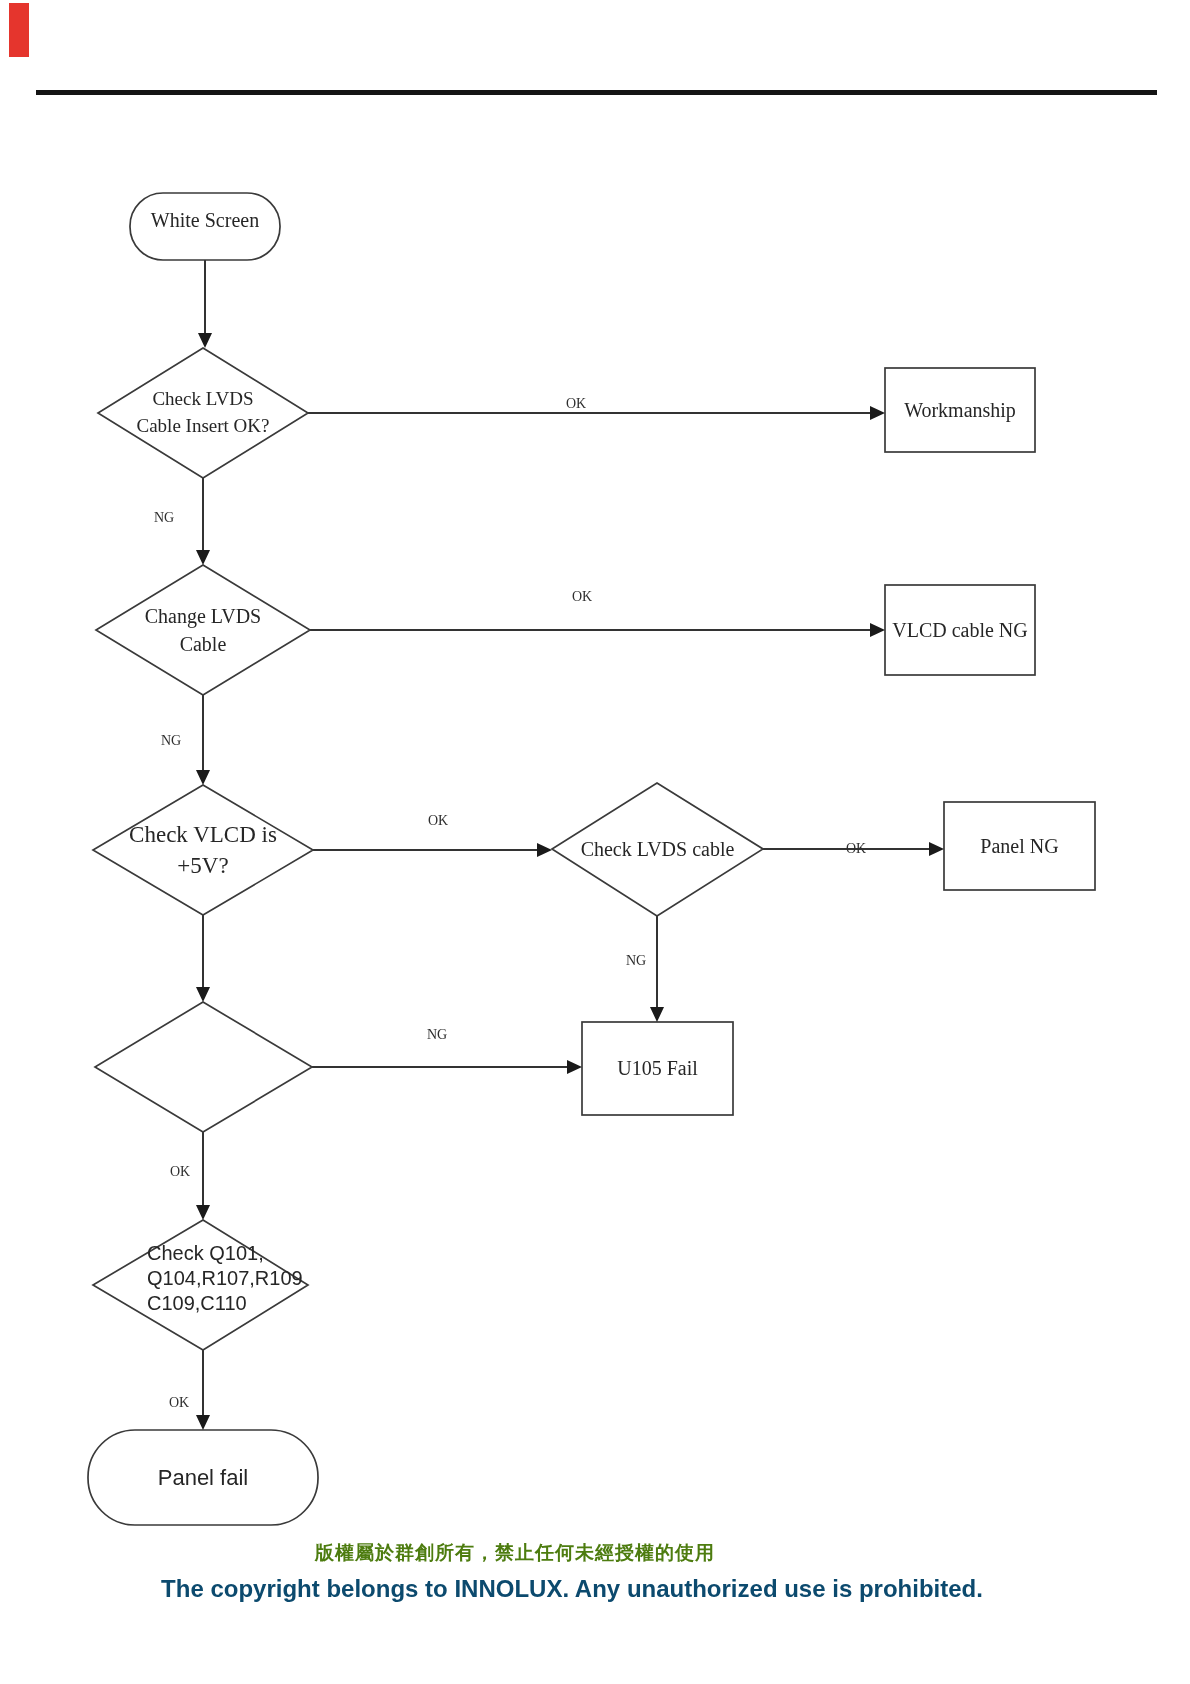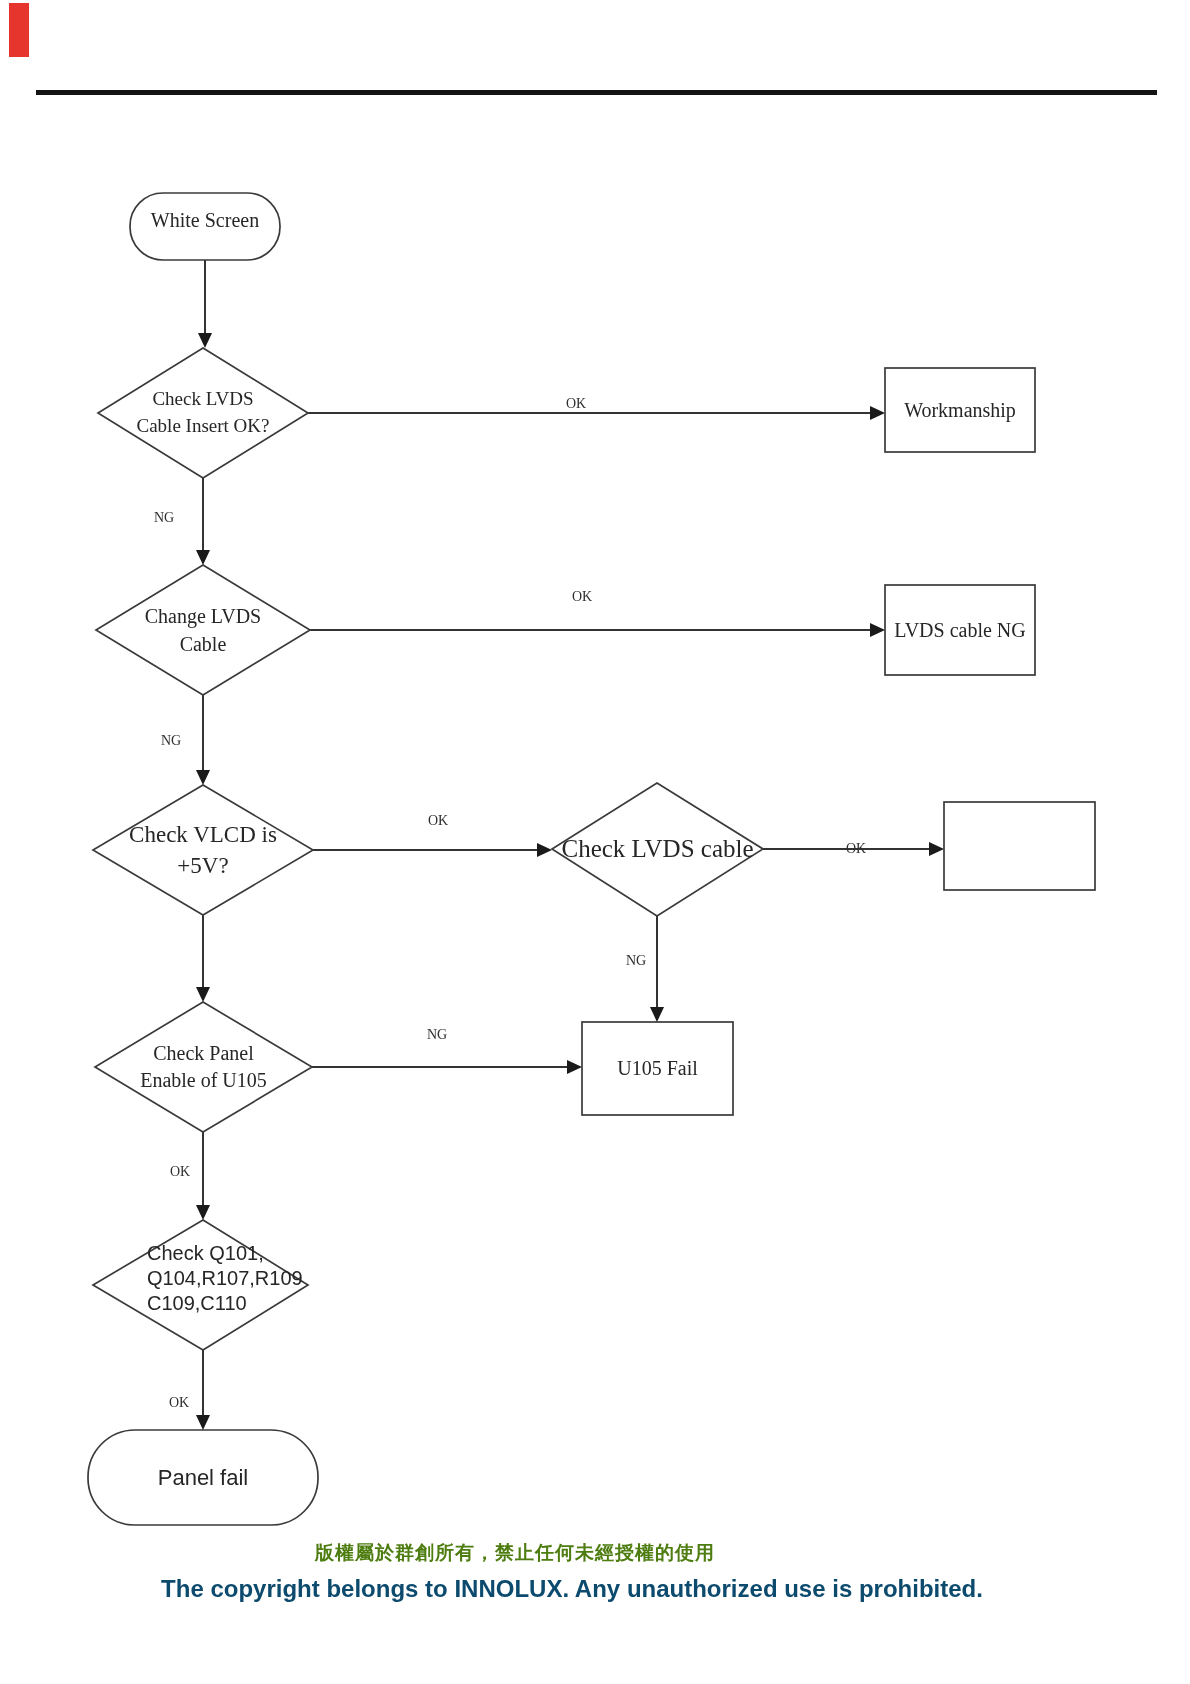--- a/index.html
+++ b/index.html
@@ -14,21 +14,21 @@
   #t-d1{left:98px;top:352px;width:210px;height:122px;font-size:19px;line-height:1.4;}
   #t-ok-d1{left:546px;top:391px;width:60px;height:26px;}
   #t-box-workmanship{left:885px;top:368px;width:150px;height:84px;font-size:20px;}
   #t-ng-d1{left:134px;top:505px;width:60px;height:26px;}
   #t-d2{left:96px;top:569px;width:214px;height:122px;font-size:20px;line-height:1.4;}
   #t-ok-d2{left:552px;top:584px;width:60px;height:26px;}
   #t-box-lvds{left:885px;top:585px;width:150px;height:90px;font-size:20px;}
   #t-ng-d2{left:141px;top:728px;width:60px;height:26px;}
   #t-d3{left:93px;top:789px;width:220px;height:122px;font-size:23px;line-height:1.35;}
   #t-ok-d3{left:408px;top:808px;width:60px;height:26px;}
-  #t-dmid{left:552px;top:790px;width:211px;height:118px;font-size:25px;}
+  #t-dmid{left:552px;top:790px;width:211px;height:118px;font-size:20px;}
   #t-ok-mid{left:826px;top:836px;width:60px;height:26px;}
   #t-box-panel{left:944px;top:802px;width:151px;height:88px;font-size:20px;}
   #t-ng-mid{left:606px;top:948px;width:60px;height:26px;}
   #t-box-u105{left:582px;top:1022px;width:151px;height:93px;font-size:20px;}
   #t-d4{left:95px;top:1006px;width:217px;height:122px;font-size:20px;line-height:1.35;}
   #t-ng-d4{left:407px;top:1022px;width:60px;height:26px;}
   #t-ok-d4{left:150px;top:1159px;width:60px;height:26px;}
   #t-d5{left:147px;top:1241px;width:180px;height:92px;font-size:20px;line-height:1.26;
         display:block;text-align:left;font-family:"Liberation Sans", sans-serif;}
   #t-ok-d5{left:149px;top:1390px;width:60px;height:26px;}
@@ -94,27 +94,26 @@
       <polygon points="196,1415 210,1415 203,1430"></polygon>
     </g>
   </svg>
 
   <div class="lbl" id="t-start">White Screen</div>
   <div class="lbl" id="t-d1">Check LVDS
 Cable Insert OK?</div>
   <div class="lbl" id="t-box-workmanship">Workmanship</div>
   <div class="lbl" id="t-d2">Change LVDS
 Cable</div>
-  <div class="lbl" id="t-box-lvds">LVDS cable NG</div>
+  <div class="lbl" id="t-box-lvds">VLCD cable NG</div>
   <div class="lbl" id="t-d3">Check VLCD is
 +5V?</div>
   <div class="lbl" id="t-dmid">Check LVDS cable</div>
+  <div class="lbl" id="t-box-panel">Panel NG</div>
   <div class="lbl" id="t-box-u105">U105 Fail</div>
-  <div class="lbl" id="t-d4">Check Panel
-Enable of U105</div>
   <div class="lbl" id="t-d5">Check Q101,
 Q104,R107,R109
 C109,C110</div>
   <div class="lbl" id="t-end">Panel fail</div>
 
   <div class="lbl edge" id="t-ok-d1">OK</div>
   <div class="lbl edge" id="t-ng-d1">NG</div>
   <div class="lbl edge" id="t-ok-d2">OK</div>
   <div class="lbl edge" id="t-ng-d2">NG</div>
   <div class="lbl edge" id="t-ok-d3">OK</div>

